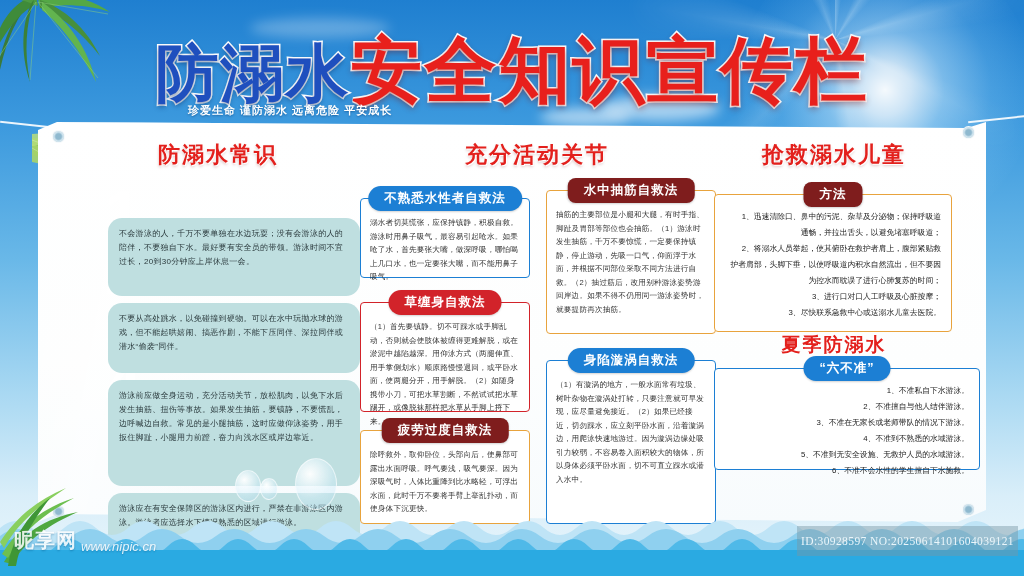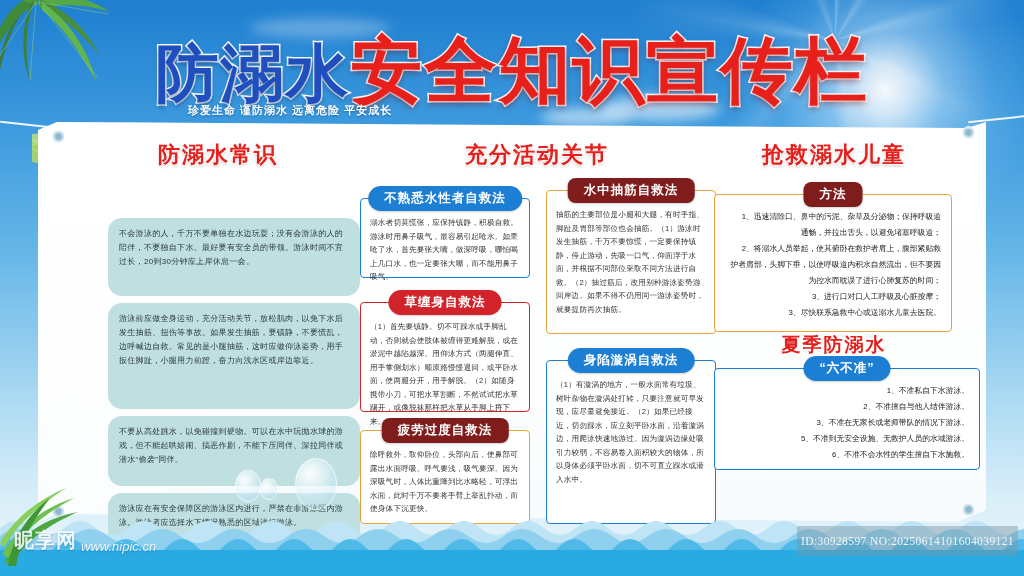--- a/index.html
+++ b/index.html
@@ -208,22 +208,22 @@
 
 <div class="col" id="col1">
   <div class="col-head">防溺水常识</div>
   <div class="num-watermark">
     <div>1</div>
     <div>2</div>
     <div>3</div>
     <div>4</div>
   </div>
   <div class="c1-card" style="margin-top:48px;min-height:60px;">不会游泳的人，千万不要单独在水边玩耍；没有会游泳的人的陪伴，不要独自下水。最好要有安全员的带领。游泳时间不宜过长，20到30分钟应上岸休息一会。</div>
+  <div class="c1-card" style="min-height:52px;">不要从高处跳水，以免碰撞到硬物。可以在水中玩抛水球的游戏，但不能起哄嬉闹、搞恶作剧，不能下压同伴、深拉同伴或潜水“偷袭”同伴。</div>
   <div class="c1-card" style="min-height:88px;">游泳前应做全身运动，充分活动关节，放松肌肉，以免下水后发生抽筋、扭伤等事故。如果发生抽筋，要镇静，不要慌乱，边呼喊边自救。常见的是小腿抽筋，这时应做仰泳姿势，用手扳住脚趾，小腿用力前蹬，奋力向浅水区或岸边靠近。</div>
-  <div class="c1-card" style="min-height:52px;">不要从高处跳水，以免碰撞到硬物。可以在水中玩抛水球的游戏，但不能起哄嬉闹、搞恶作剧，不能下压同伴、深拉同伴或潜水“偷袭”同伴。</div>
   <div class="c1-card" style="min-height:44px;">游泳应在有安全保障区的游泳区内进行，严禁在非游泳区内游泳。游泳者应选择水下情况熟悉的区域进行游泳。</div>
 </div>
 
 <div class="col" id="col2">
   <div class="col-head">充分活动关节</div>
   <div class="c2-grid" style="height:330px;">
 
     <div class="box bd-blue" style="left:0;top:18px;width:168px;height:78px;">
       <div class="box-head bh-blue">不熟悉水性者自救法</div>
       <div class="box-body">溺水者切莫慌张，应保持镇静，积极自救。游泳时用鼻子吸气，最容易引起呛水。如果呛了水，首先要张大嘴，做深呼吸，哪怕喝上几口水，也一定要张大嘴，而不能用鼻子吸气。</div>
@@ -265,20 +265,21 @@
   </div>
 
   <div class="c3-head2">夏季防溺水</div>
 
   <div class="box bd-blue" style="position:relative;left:0;top:0;width:236px;height:100px;padding-left:28px;">
     <div class="box-head bh-blue">“六不准”</div>
     <div class="list-body">
       <div>1、不准私自下水游泳。</div>
       <div>2、不准擅自与他人结伴游泳。</div>
       <div>3、不准在无家长或老师带队的情况下游泳。</div>
+      <div>4、不准到不熟悉的水域游泳。</div>
       <div>5、不准到无安全设施、无救护人员的水域游泳。</div>
       <div>6、不准不会水性的学生擅自下水施救。</div>
     </div>
   </div>
 </div>
 
 <div class="bubble" style="left:235px;top:470px;width:24px;height:30px;"></div>
 <div class="bubble" style="left:260px;top:478px;width:16px;height:20px;"></div>
 <div class="bubble" style="left:295px;top:458px;width:40px;height:50px;"></div>
 

